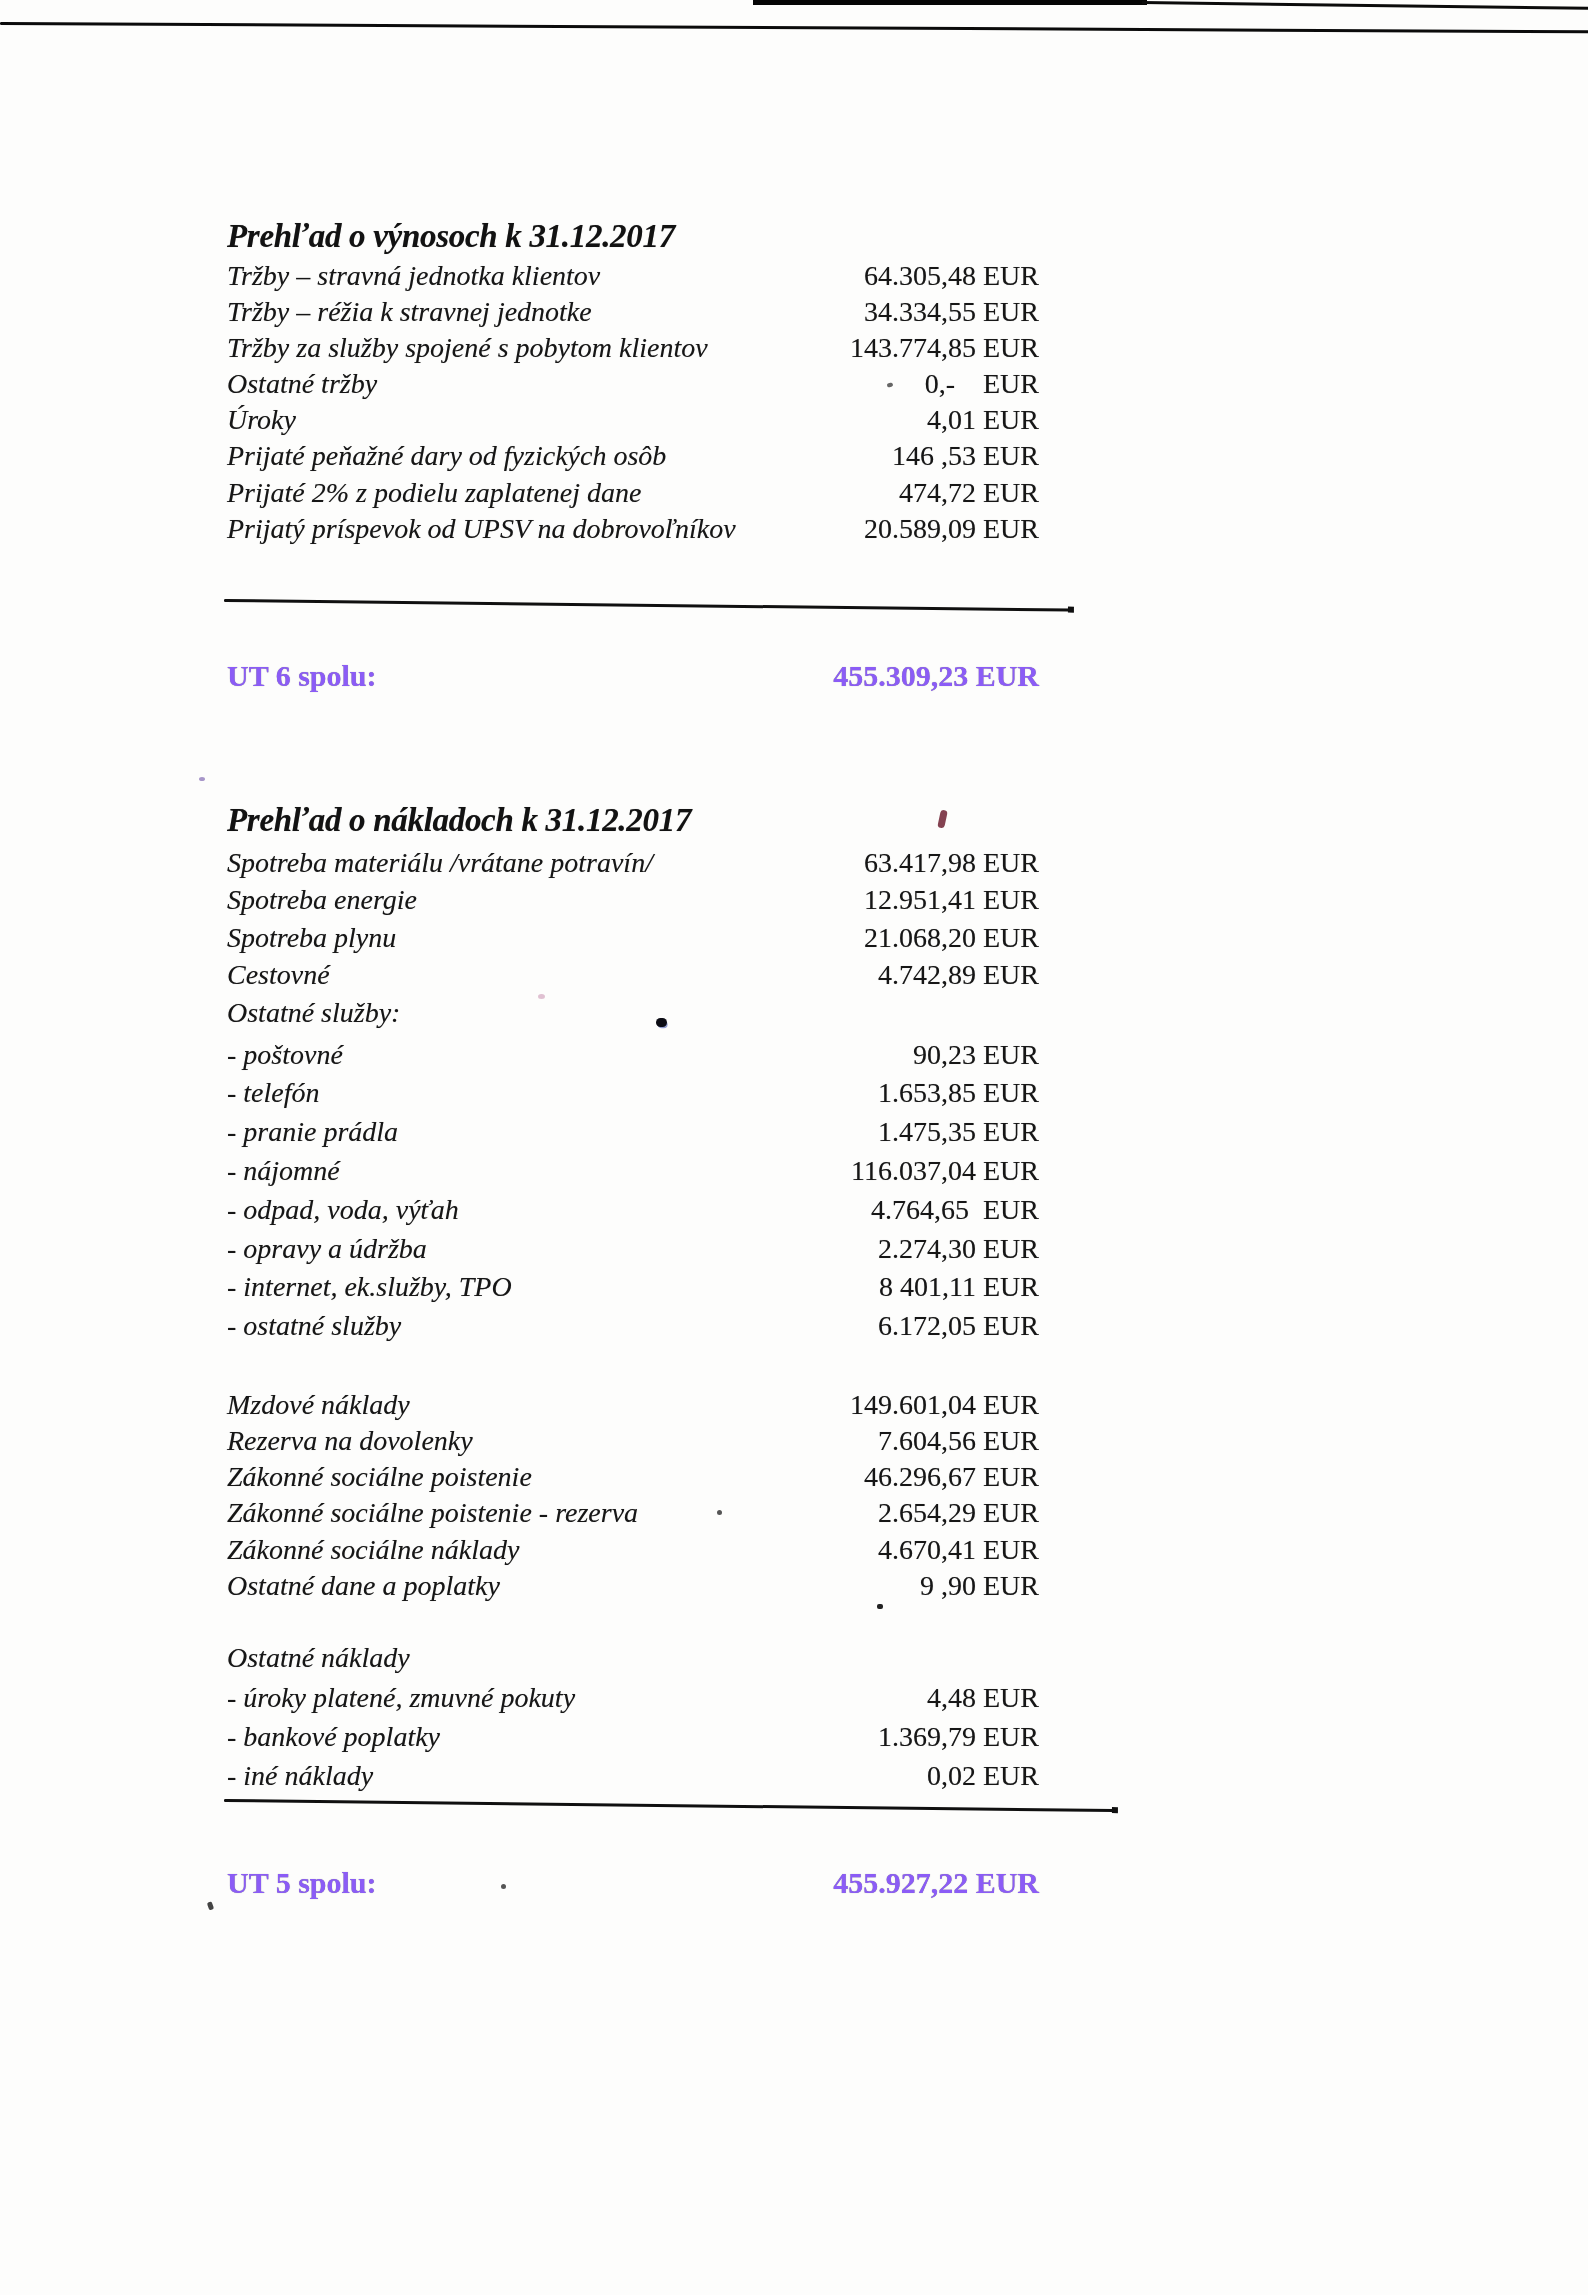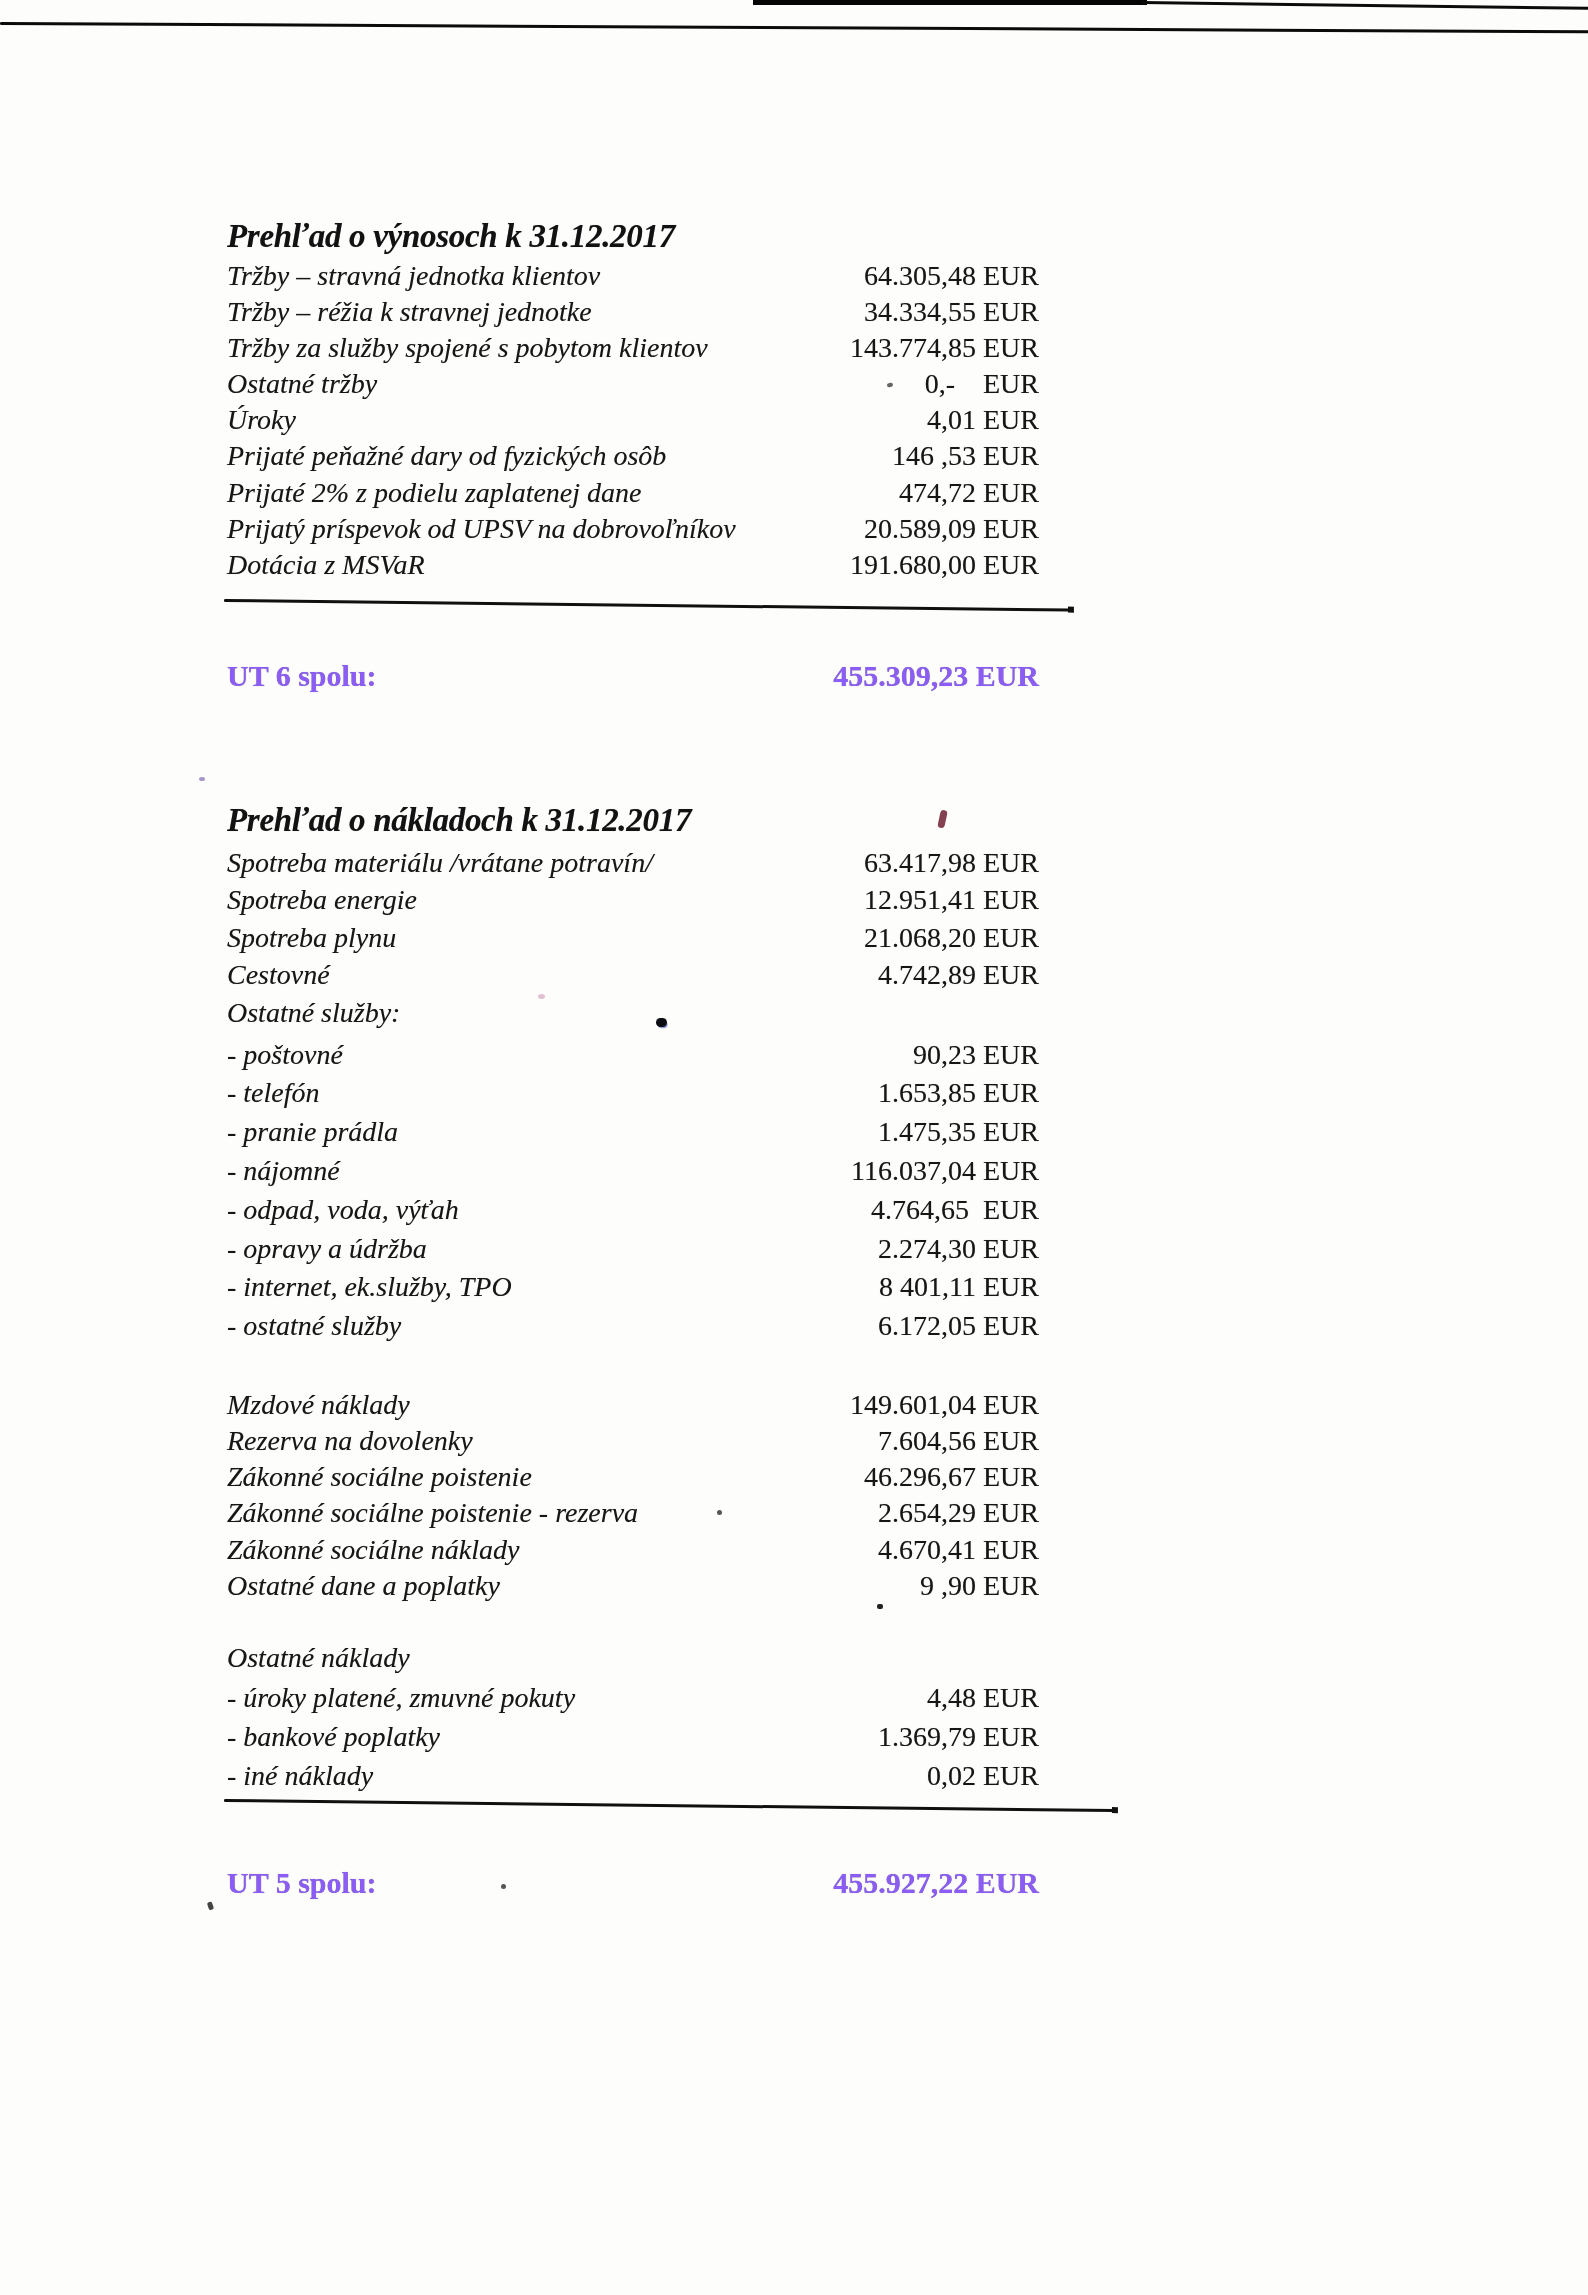--- a/index.html
+++ b/index.html
@@ -109,24 +109,20 @@
         <span class="val">146 ,53 EUR</span>
       </div>
     <div class="row" style="top:477px">
         <span class="lbl">Prijaté 2% z podielu zaplatenej dane</span>
         <span class="val">474,72 EUR</span>
       </div>
     <div class="row" style="top:513px">
         <span class="lbl">Prijatý príspevok od UPSV na dobrovoľníkov</span>
         <span class="val">20.589,09 EUR</span>
       </div>
-    <div class="row" style="top:549px">
-        <span class="lbl">Dotácia z MSVaR</span>
-        <span class="val">191.680,00 EUR</span>
-      </div>
 
     <div class="rule" style="top:599px;left:224px;width:847px"></div>
 
     <div class="total-row" style="top:659px">
         <span class="lbl">UT 6 spolu:</span>
         <span class="val">455.309,23 EUR</span>
       </div>
 
     <h1 class="sec-title" style="top:803px">Prehľad o nákladoch k 31.12.2017</h1>
 

